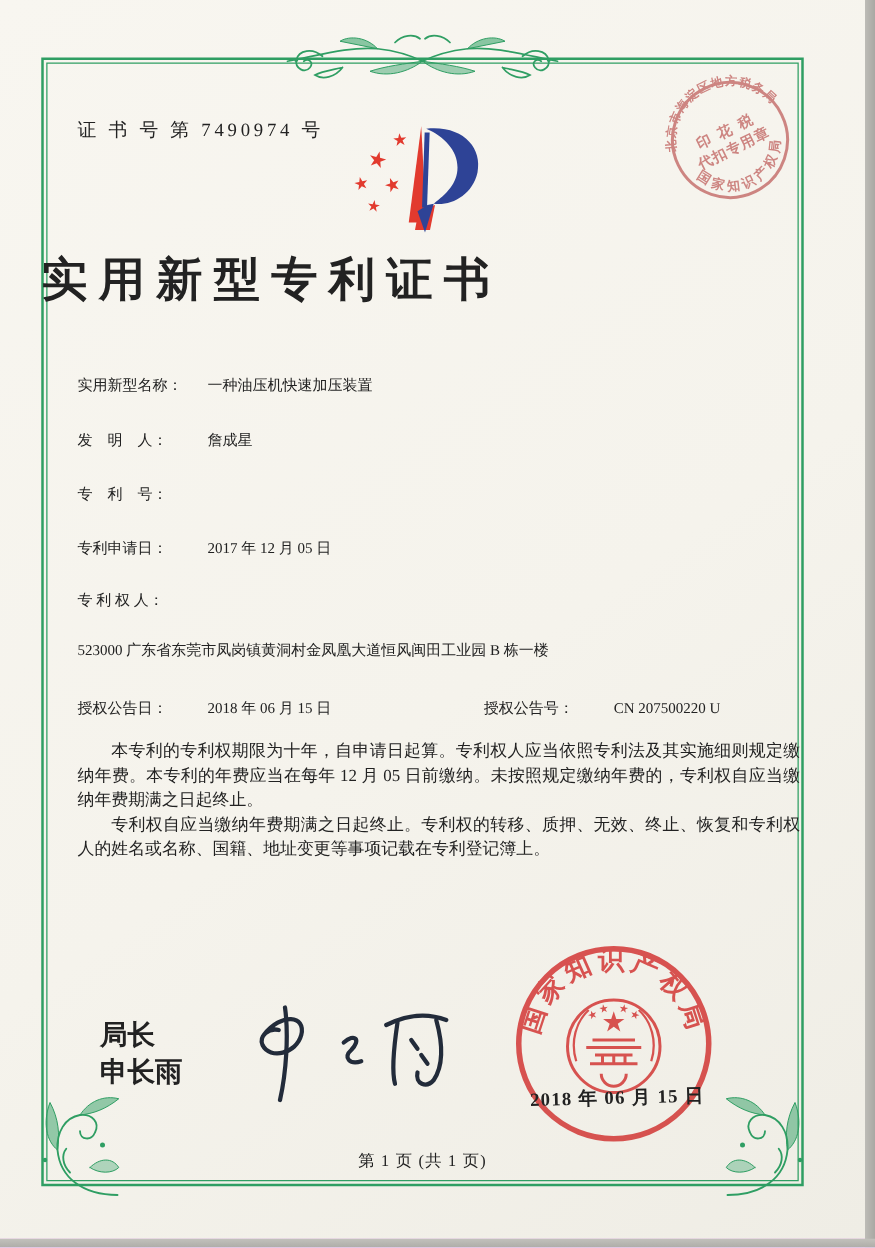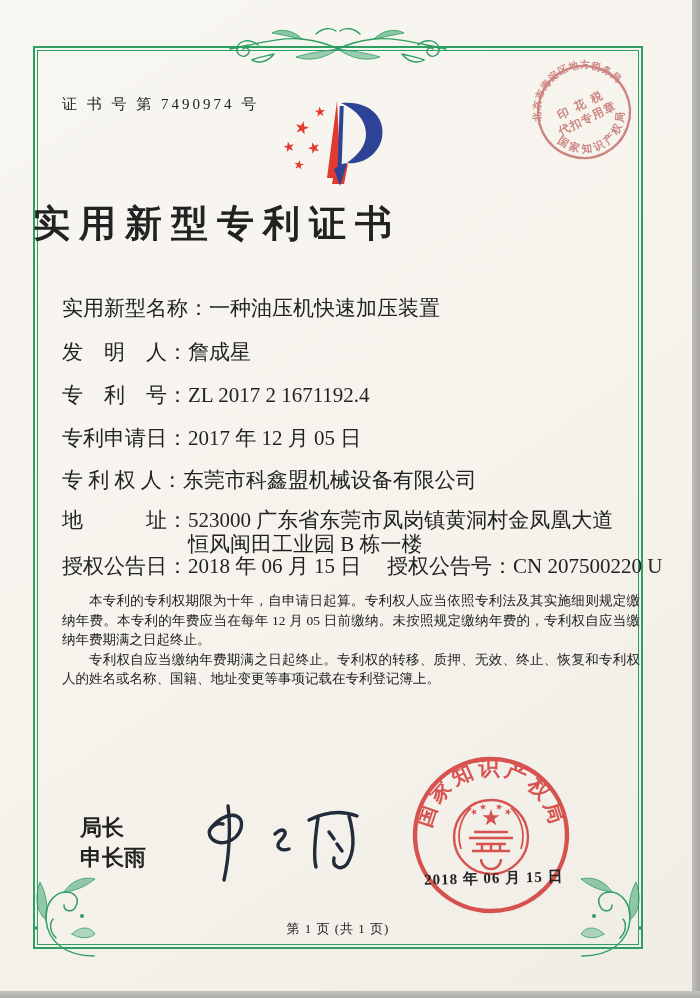--- a/index.html
+++ b/index.html
@@ -14,21 +14,21 @@
   .page{position:absolute;left:0;top:0;width:692px;height:991px;
         background:linear-gradient(145deg,#f8f6f0 0%,var(--paper) 55%,#efede5 100%);
         box-shadow:2px 2px 6px rgba(0,0,0,.35);}
   
   .frame{position:absolute;left:33px;top:46px;width:610px;height:903px;border:2.5px solid var(--green);}
   .frame-inner{position:absolute;left:2px;top:2px;right:2px;bottom:2px;border:1px solid var(--green);}
   
   .certno{position:absolute;left:62px;top:95px;font-size:15px;letter-spacing:3px;}
   .title{position:absolute;left:33px;top:199px;width:610px;text-align:left;
          font-size:37px;font-weight:700;letter-spacing:9px;}
-  .fieldrow{position:absolute;left:62px;width:560px;font-size:21px;display:flex;line-height:24px;}
+  .fieldrow{position:absolute;left:62px;width:560px;font-size:12px;display:flex;line-height:24px;}
   .flabel{flex:0 0 104px;white-space:nowrap;}
   .fvalue{flex:1;}
   .addr .fvalue{max-width:445px;}
   .pair2{position:absolute;left:325px;top:0;display:flex;white-space:nowrap;}
   .bodytext{position:absolute;left:62px;top:591px;width:578px;font-size:13.5px;
             line-height:19.6px;text-align:justify;}
   .bodytext p{text-indent:2em;}
   .officer{position:absolute;left:80px;top:813px;font-size:22px;font-weight:600;line-height:30px;}
   .footer{position:absolute;left:33px;top:920px;width:610px;text-align:center;font-size:13px;letter-spacing:1px;}
   
@@ -116,32 +116,29 @@
     <div class="fieldrow" style="top:296px">
       <span class="flabel">实用新型名称：</span>
       <span class="fvalue">一种油压机快速加压装置</span>
     </div>
     <div class="fieldrow" style="top:340px">
       <span class="flabel">发　明　人：</span>
       <span class="fvalue">詹成星</span>
     </div>
     <div class="fieldrow" style="top:383px">
       <span class="flabel">专　利　号：</span>
-      <span class="fvalue">ZL 2017 2 1671192.4</span>
     </div>
     <div class="fieldrow" style="top:426px">
       <span class="flabel">专利申请日：</span>
       <span class="fvalue">2017 年 12 月 05 日</span>
     </div>
     <div class="fieldrow" style="top:468px">
       <span class="flabel">专 利 权 人：</span>
-      <span class="fvalue">东莞市科鑫盟机械设备有限公司</span>
     </div>
     <div class="fieldrow addr" style="top:508px">
-      <span class="flabel">地　　　址：</span>
       <span class="fvalue">523000 广东省东莞市凤岗镇黄洞村金凤凰大道恒风闽田工业园 B 栋一楼</span>
     </div>
     <div class="fieldrow" style="top:554px">
       <span class="flabel">授权公告日：</span>
       <span class="fvalue">2018 年 06 月 15 日</span>
       <span class="pair2">
         <span class="flabel">授权公告号：</span>
         <span>CN 207500220 U</span>
       </span>
     </div>

